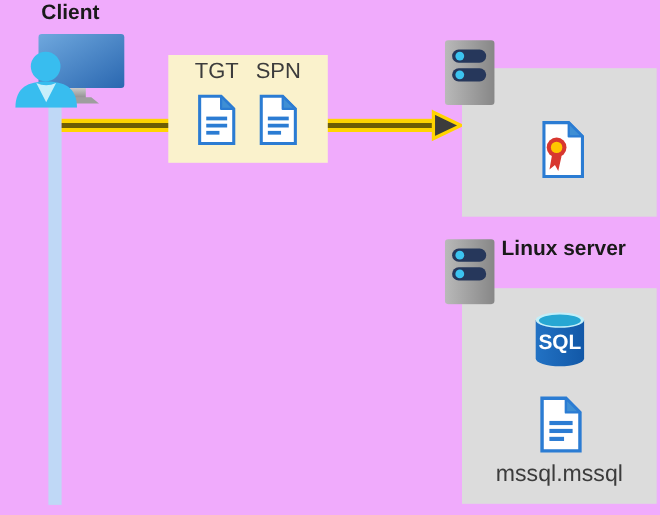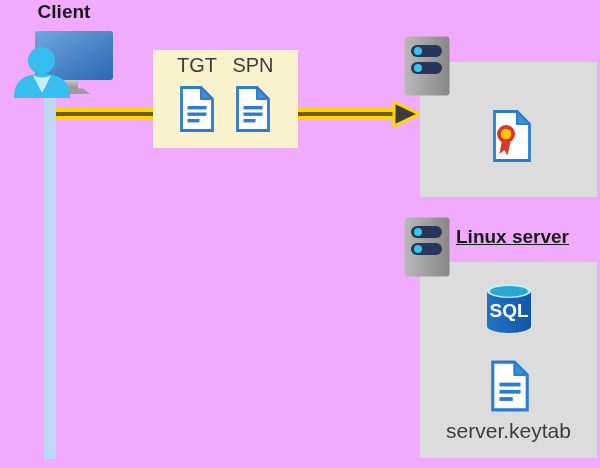--- a/index.html
+++ b/index.html
@@ -29,22 +29,22 @@
 
   
   .dc-box{left:420px;top:62px;width:177px;height:135px;background:#dcdcdc;}
   .dc-title{left:455px;top:3px;width:125px;font-size:19px;font-weight:bold;
             color:#1a1a1a;line-height:23px;}
   .dc-server{left:404px;top:36px;width:46px;height:60px;}
   .cert{left:492px;top:109px;width:40px;height:54px;}
 
   
   .linux-box{left:420px;top:262px;width:177px;height:196px;background:#dcdcdc;}
-  .linux-title{left:456px;top:226px;width:141px;font-size:19px;font-weight:bold;
-               color:#1a1a1a;white-space:nowrap;text-decoration:underline;}
+  .linux-title{left:456px;top:216px;width:141px;font-size:19px;font-weight:bold;
+               color:#1a1a1a;white-space:nowrap;}
   .linux-server-icon{left:404px;top:217px;width:46px;height:60px;}
   .sql-icon{left:485px;top:283px;width:48px;height:52px;}
   .keytab-doc{left:490px;top:359px;width:40px;height:54px;}
   .keytab-label{left:420px;top:419px;width:177px;text-align:center;
                 font-size:21px;color:#3c3c3c;}
 </style>
 </head>
 <body>
 
 <div class="canvas">
@@ -143,15 +143,15 @@
     <ellipse cx="24" cy="8.3" rx="19" ry="5.4" fill="#27a7d3"></ellipse>
     <text x="24" y="34" text-anchor="middle" font-size="19" font-weight="bold" fill="#ffffff" font-family="Liberation Sans, DejaVu Sans, sans-serif">SQL</text>
   </svg>
   <svg class="abs keytab-doc" viewBox="0 0 36 48">
     <path d="M2.5 2.5 H22 L33.5 14 V45.5 H2.5 Z" fill="#ffffff" stroke="#2b7cd3" stroke-width="2.8"></path>
     <path d="M22 2.5 L33.5 14 H22 Z" fill="#3f8fd4" stroke="#2b7cd3" stroke-width="2" stroke-linejoin="round"></path>
     <rect x="8.5" y="21" width="19" height="3.4" fill="#2b7cd3"></rect>
     <rect x="8.5" y="27.5" width="19" height="3.4" fill="#2b7cd3"></rect>
     <rect x="8.5" y="34" width="12" height="3.4" fill="#2b7cd3"></rect>
   </svg>
-  <div class="abs keytab-label">server.keytab</div>
+  <div class="abs keytab-label">mssql.mssql</div>
 
 </div>
 
 </body></html>

